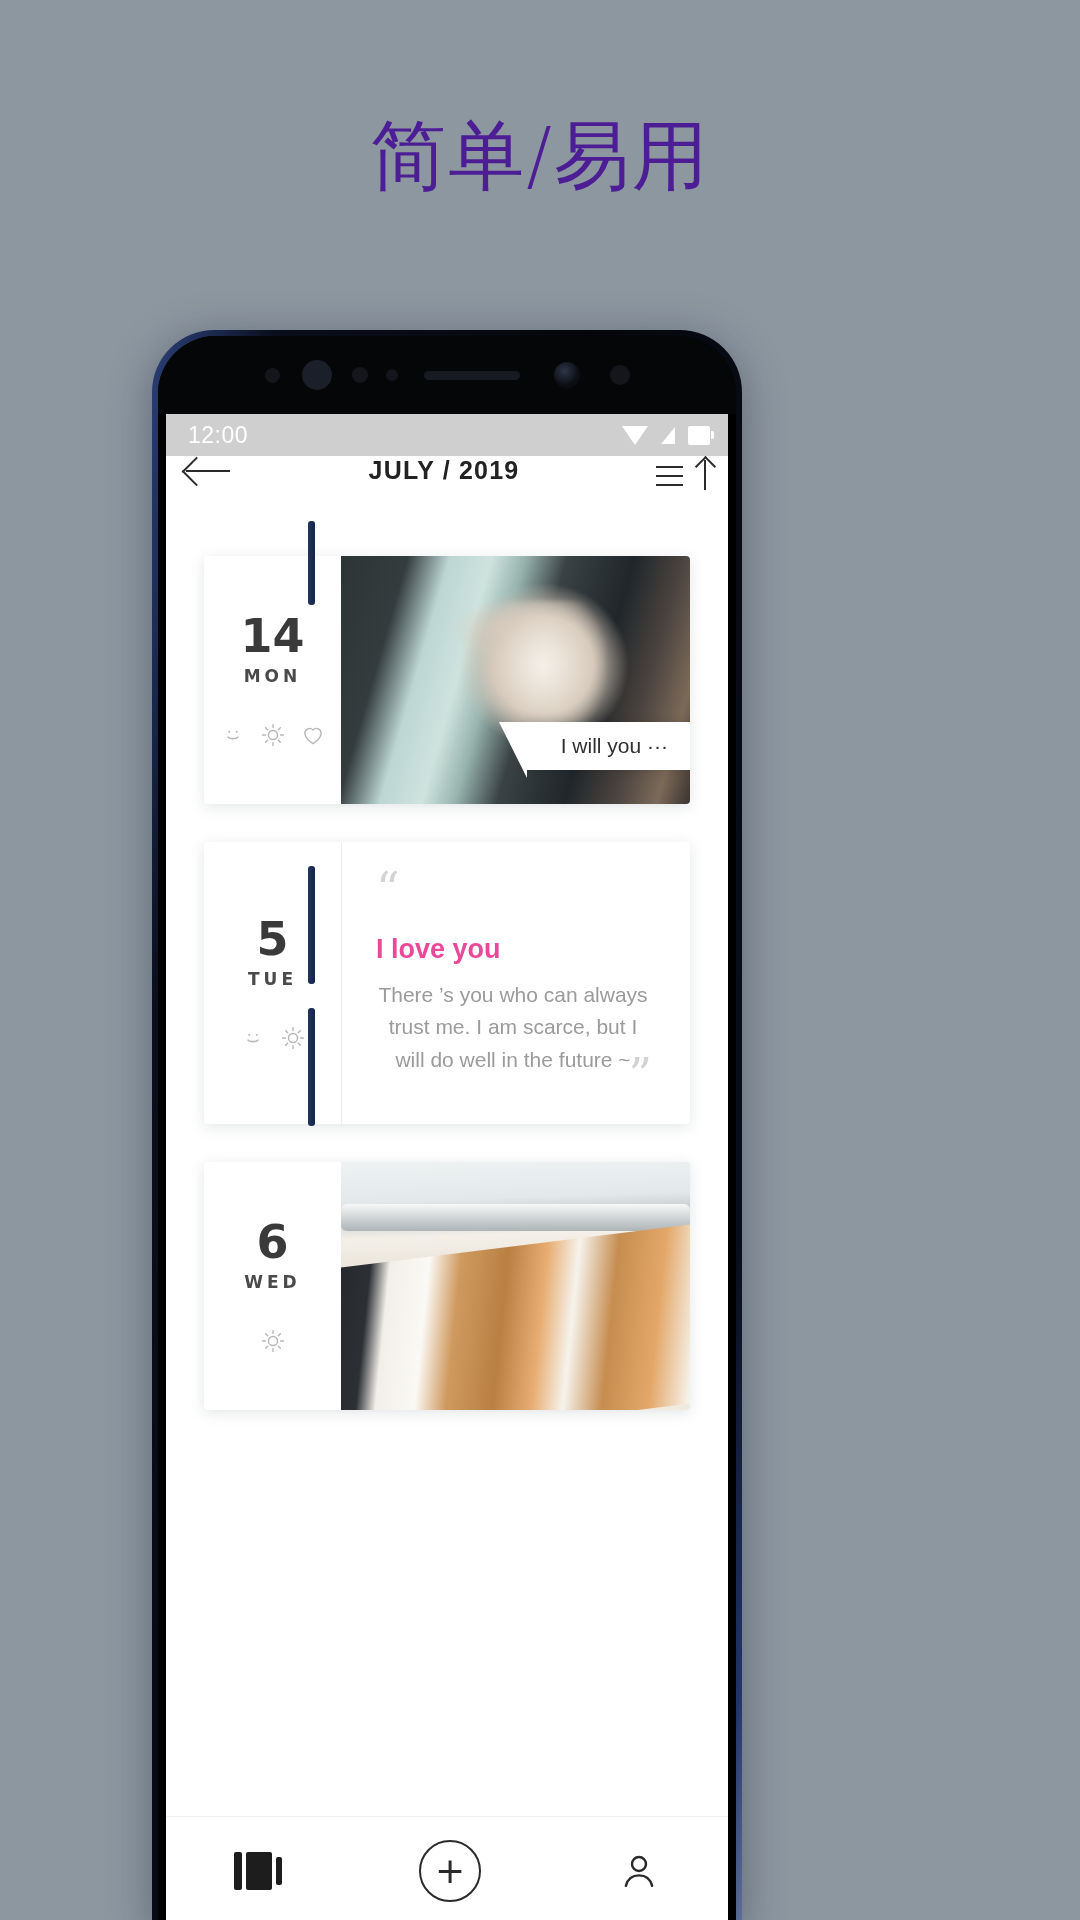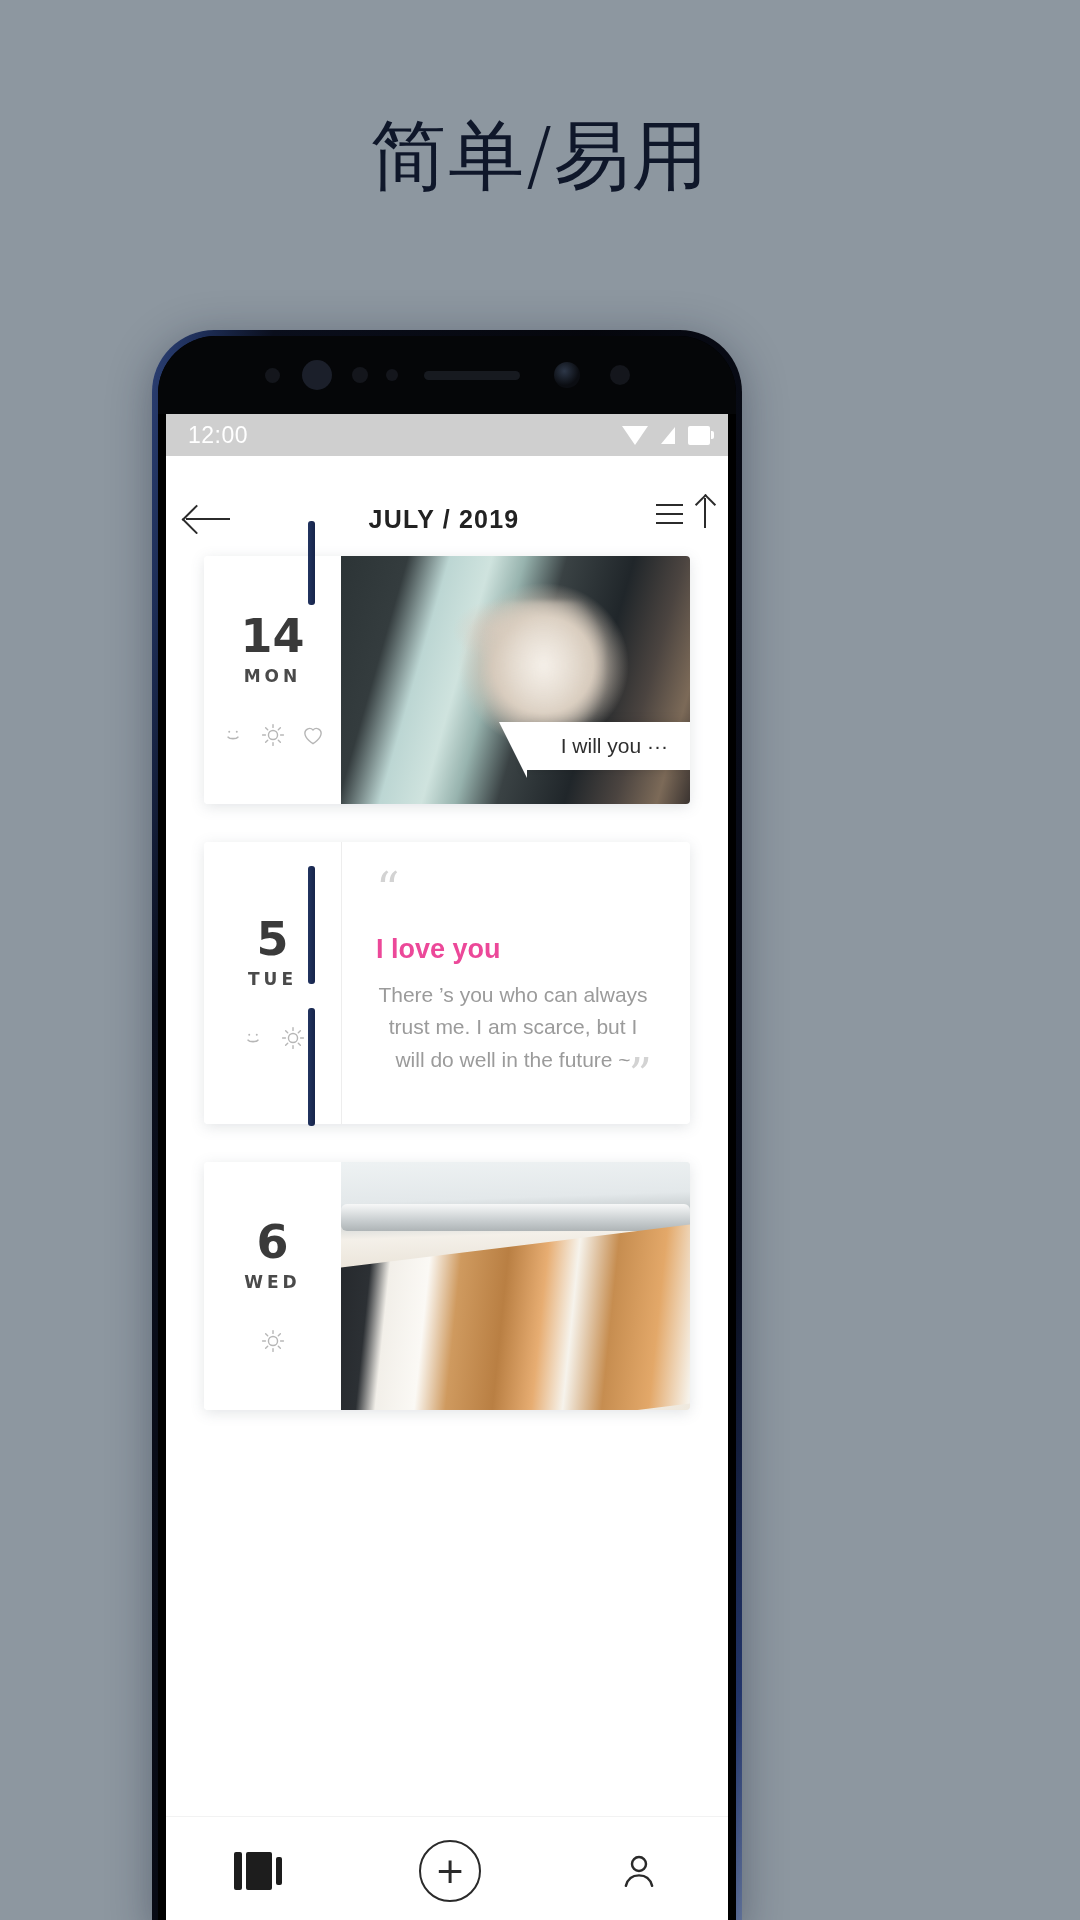--- a/index.html
+++ b/index.html
@@ -8,21 +8,21 @@
     overflow: hidden;
     font-family: "Liberation Sans", sans-serif;
   }
   body { background: #8d97a0; position: relative; }
 
   
   .promo-heading {
     position: absolute;
     top: 118px; left: 0; right: 0;
     text-align: center;
-    color: #0f172a;
+    color: #4c1d95;
     font-size: 76px;
     font-weight: 300;
     letter-spacing: 2px;
     line-height: 1;
     font-family: "DejaVu Sans", sans-serif;
   }
 
   
   .phone {
     position: absolute;
@@ -96,21 +96,21 @@
   .ic-wifi { width: 0; height: 0; border-left: 13px solid transparent;
              border-right: 13px solid transparent; border-top: 19px solid #fff; }
   .ic-signal { width: 0; height: 0; border-left: 14px solid transparent;
                border-bottom: 17px solid #fff; }
   .ic-batt { width: 22px; height: 19px; background: #fff; border-radius: 2px; position: relative; }
   .ic-batt::after { content:""; position:absolute; right:-4px; top:5px; width:3px; height:8px; background:#fff; border-radius:0 2px 2px 0;}
 
   
   .appbar {
     height: 78px;
-    display: flex; align-items: flex-end;
+    display: flex; align-items: flex-start;
     padding: 0 20px;
     background: #fff;
   }
   .back-arrow { width: 46px; height: 30px; position: relative; cursor: pointer; }
   .back-arrow::before {
     content: ""; position: absolute; left: 0; top: 14px;
     width: 44px; height: 2px; background: #2b2b2b;
   }
   .back-arrow::after {
     content: ""; position: absolute; left: 0; top: 5px;

